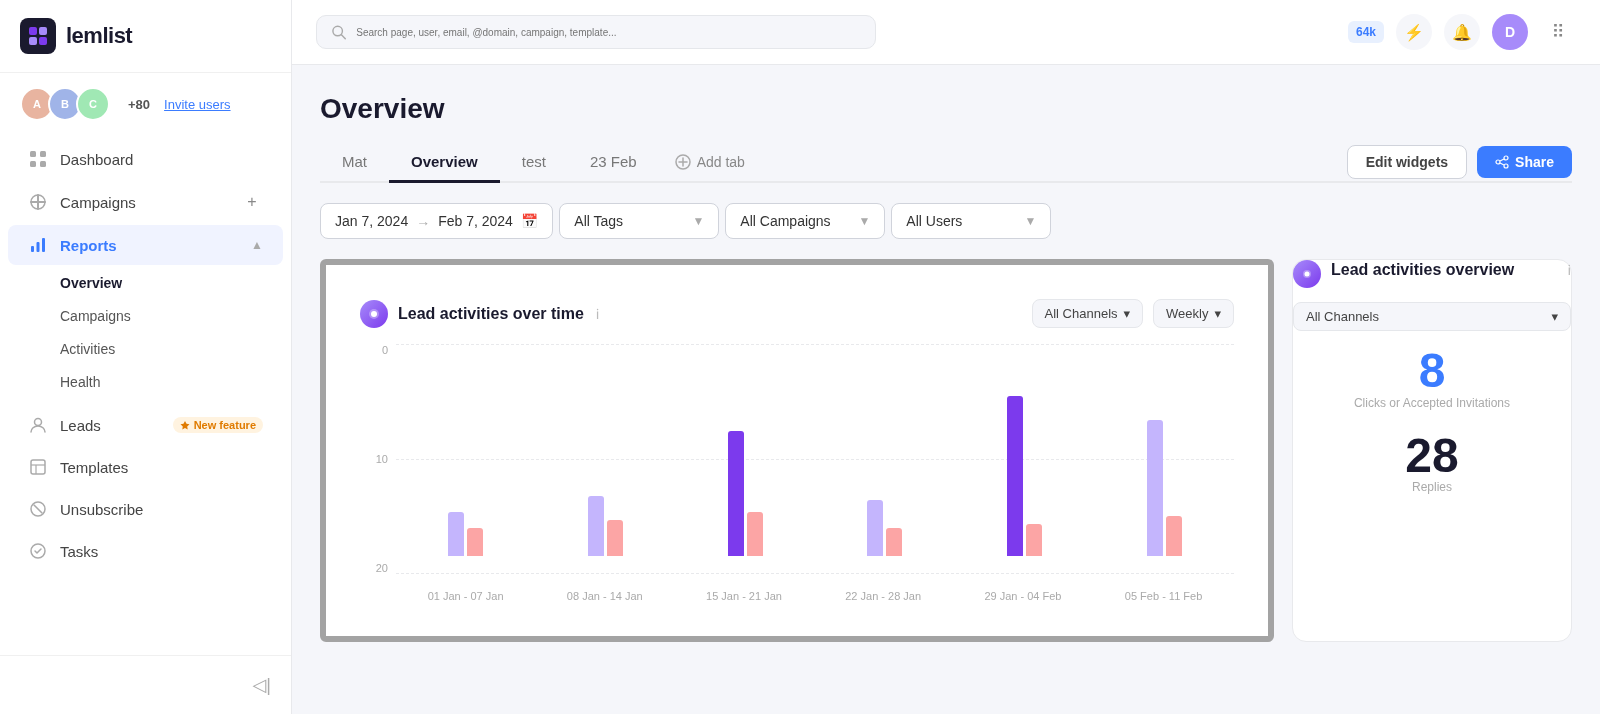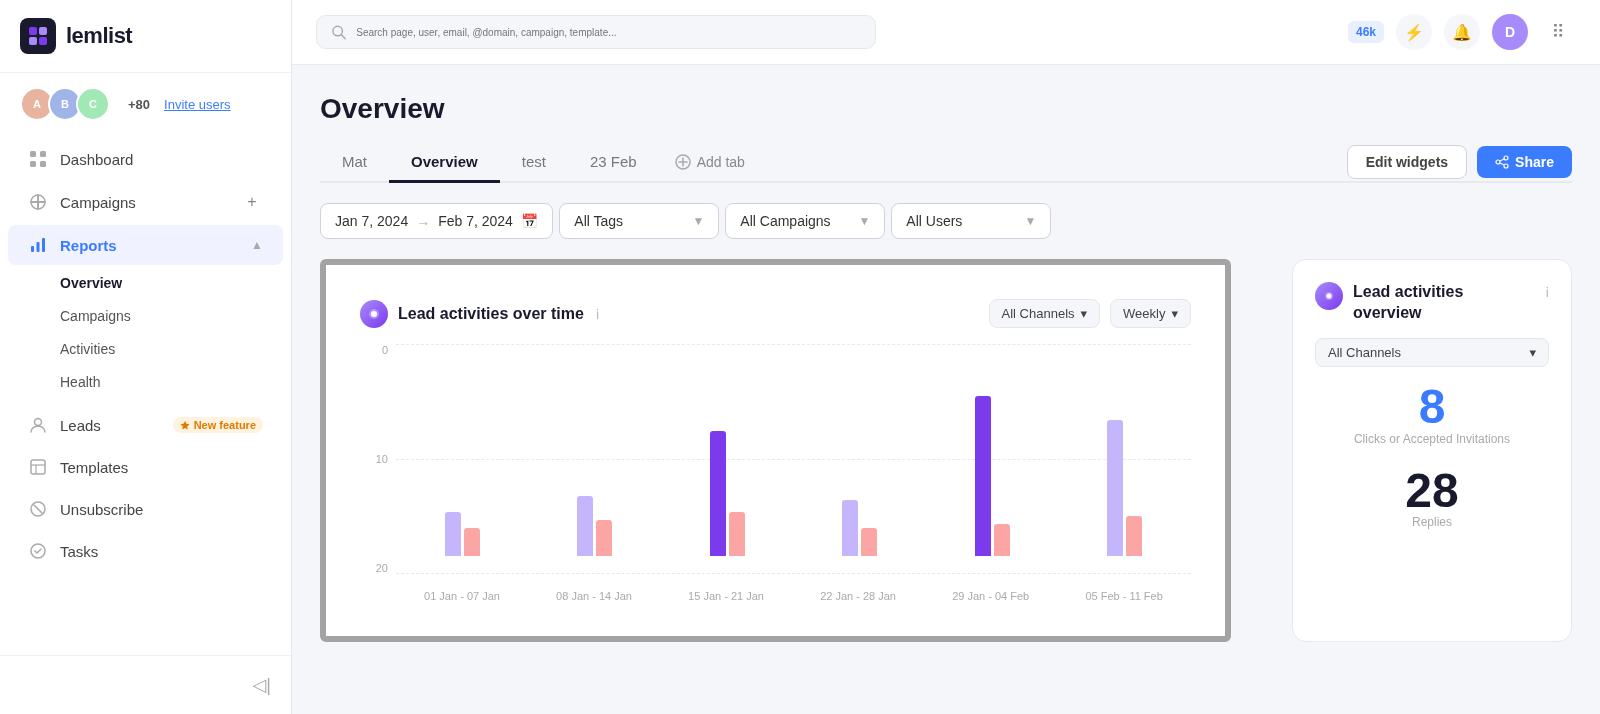--- a/index.html
+++ b/index.html
@@ -260,21 +260,21 @@
     .bar.purple-dark { background: #7c3aed; }
     .x-labels {
       display: flex; justify-content: space-around;
       font-size: 11px; color: #aaa; padding-top: 6px;
     }
     .x-label { text-align: center; white-space: nowrap; }
 
     
     .right-card {
       background: #fff; border-radius: 14px; border: 1px solid #e8e9ec;
-      padding: 22px; width: 280px; flex-shrink: 0; margin-left: 43px;
+      width: 280px; flex-shrink: 0;
     }
     .right-card-header {
       display: flex; align-items: flex-start; gap: 10px; margin-bottom: 14px;
     }
     .right-card-title { font-size: 16px; font-weight: 600; color: #1a1a2e; line-height: 1.3; }
     .channels-dropdown {
       display: flex; align-items: center; gap: 6px;
       background: #f5f6fa; border: 1px solid #e5e7eb; border-radius: 8px;
       padding: 6px 12px; font-size: 13px; color: #444; cursor: pointer;
       margin-bottom: 16px; width: 100%;
@@ -431,21 +431,21 @@
 
   <header class="topbar">
     <div class="search-box">
       <svg width="16" height="16" viewBox="0 0 16 16" fill="none">
         <circle cx="7" cy="7" r="5" stroke="#aaa" stroke-width="1.5"></circle>
         <line x1="11" y1="11" x2="15" y2="15" stroke="#aaa" stroke-width="1.5" stroke-linecap="round"></line>
       </svg>
       <input type="text" placeholder="Search page, user, email, @domain, campaign, template..." style="">
     </div>
     <div class="topbar-right">
-      <button class="badge-btn">46k</button>
+      <button class="badge-btn">64k</button>
       <button class="icon-btn">⚡</button>
       <button class="icon-btn">🔔</button>
       <div class="user-avatar">D</div>
       <div class="apps-btn">⠿</div>
     </div>
   </header>
 
   <div class="content">
     <h1 class="page-title">Overview</h1>
 

